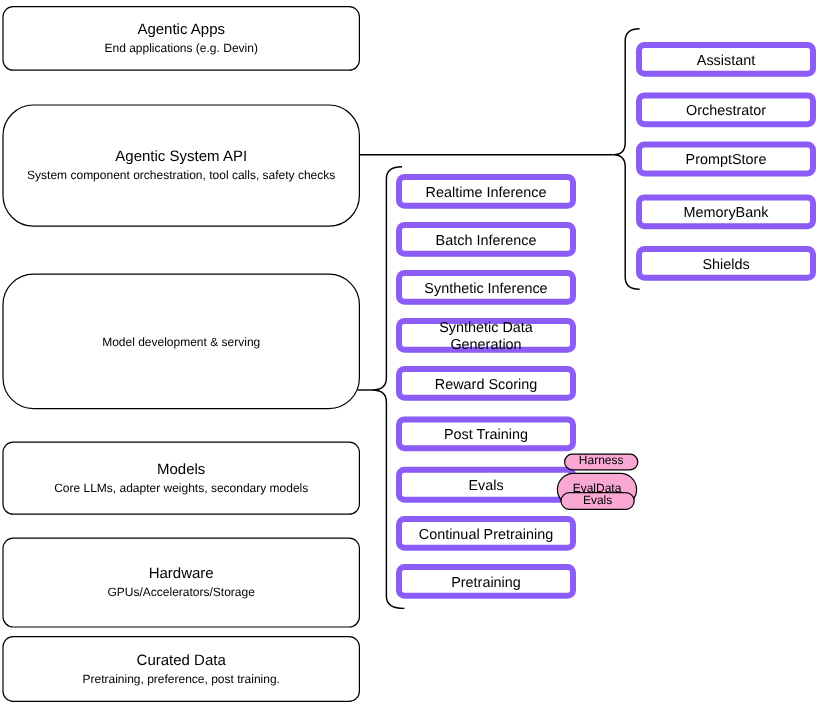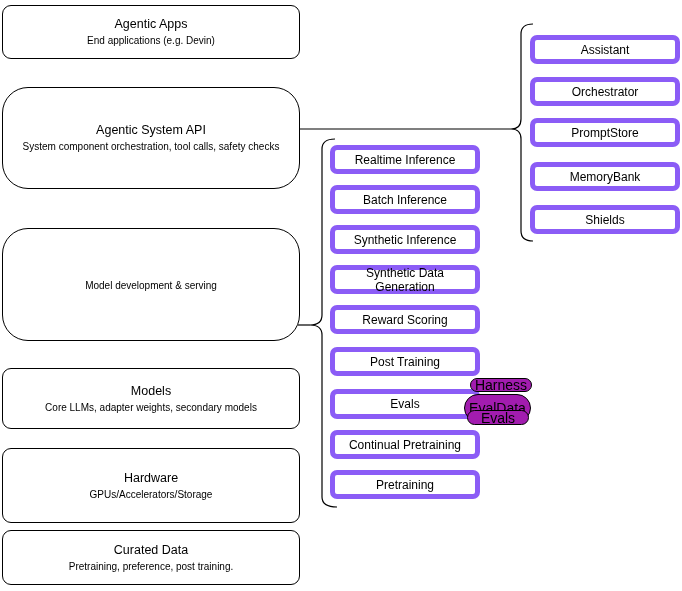--- a/index.html
+++ b/index.html
@@ -15,23 +15,23 @@
   }
   .box.big-radius{border-radius:26px;}
   .box .title{font-size:12.5px;line-height:15px;}
   .box .sub{font-size:10px;line-height:12px;margin-top:3px;}
   .sbox{
     position:absolute;box-sizing:border-box;width:150px;height:29px;background:#fff;
     border:5px solid #8b5cf6;border-radius:7px;display:flex;align-items:center;justify-content:center;
     text-align:center;font-size:12px;z-index:2;
   }
   .pill{
-    position:absolute;box-sizing:border-box;background:#a21caf;border:1px solid #000;
+    position:absolute;box-sizing:border-box;background:#f9a8d4;border:1px solid #000;
     border-radius:999px;display:flex;align-items:center;justify-content:center;
-    font-size:14px;line-height:10px;z-index:3;
+    font-size:10px;line-height:10px;z-index:3;
   }
 </style>
 </head>
 <body>
 
 <div class="canvas">
 
   <svg class="overlay" width="682" height="591" viewBox="0 0 682 591">
     <path d="M300 129 H511" fill="none" stroke="#000" stroke-width="1.2"></path>
     <path d="M533 24 Q521 24 521 34 V119 Q521 129 511 129 Q521 129 521 139 V231 Q521 241 533 241" fill="none" stroke="#000" stroke-width="1.2"></path>

